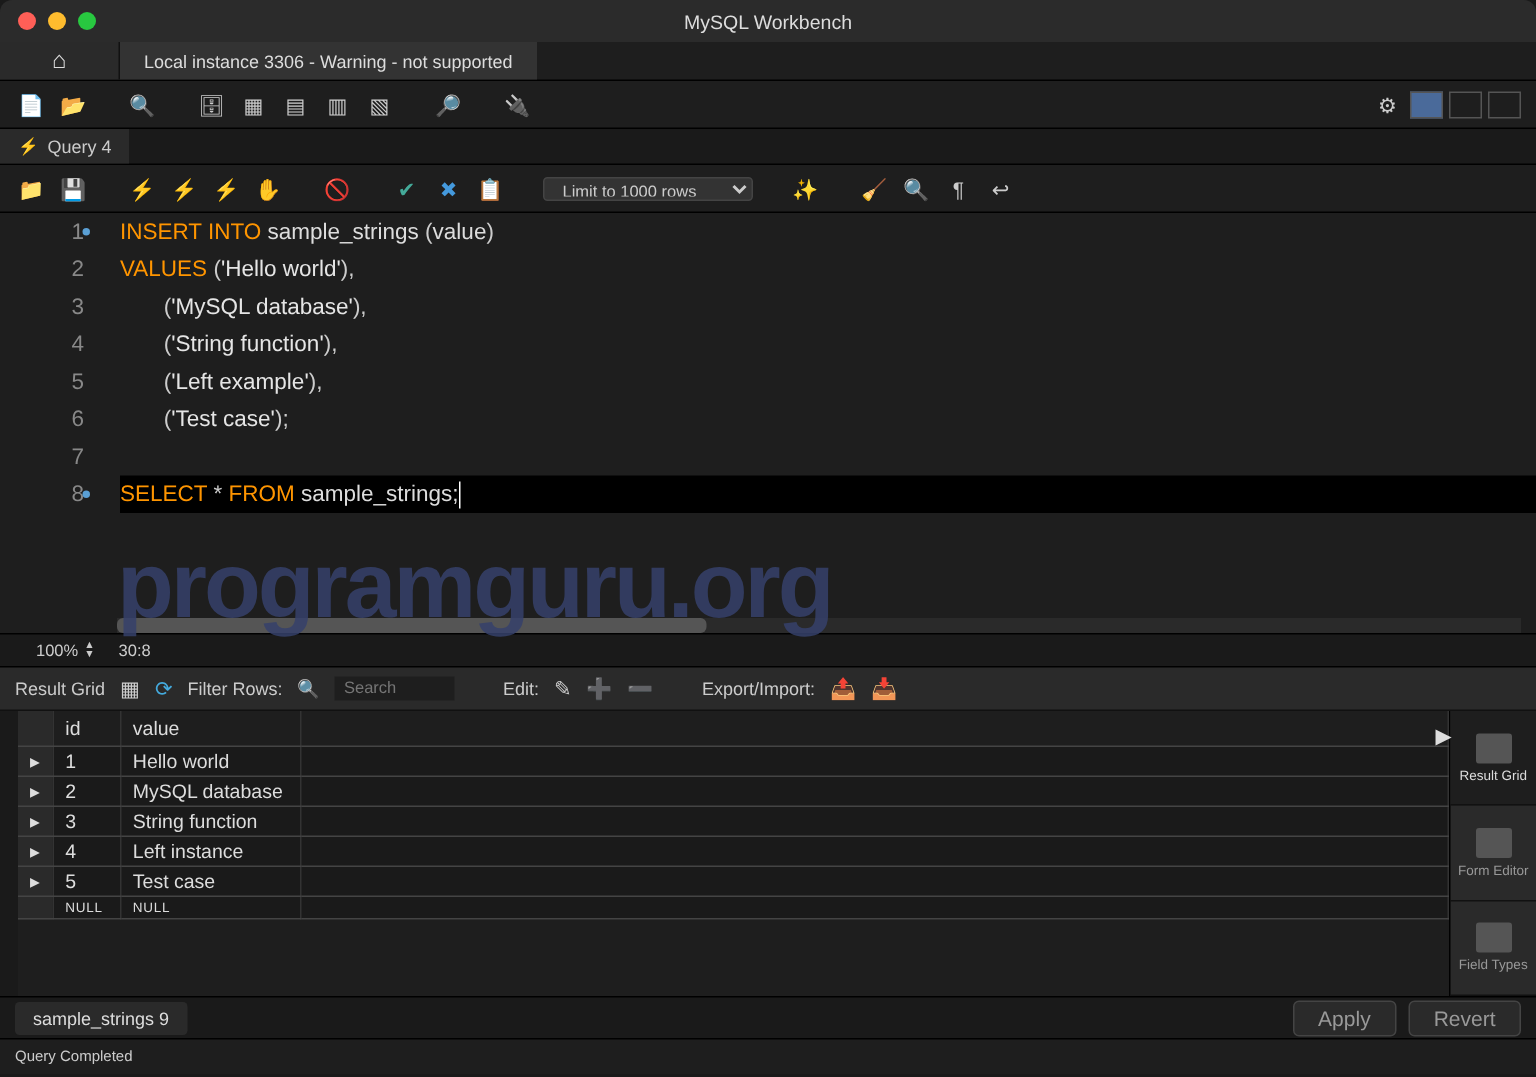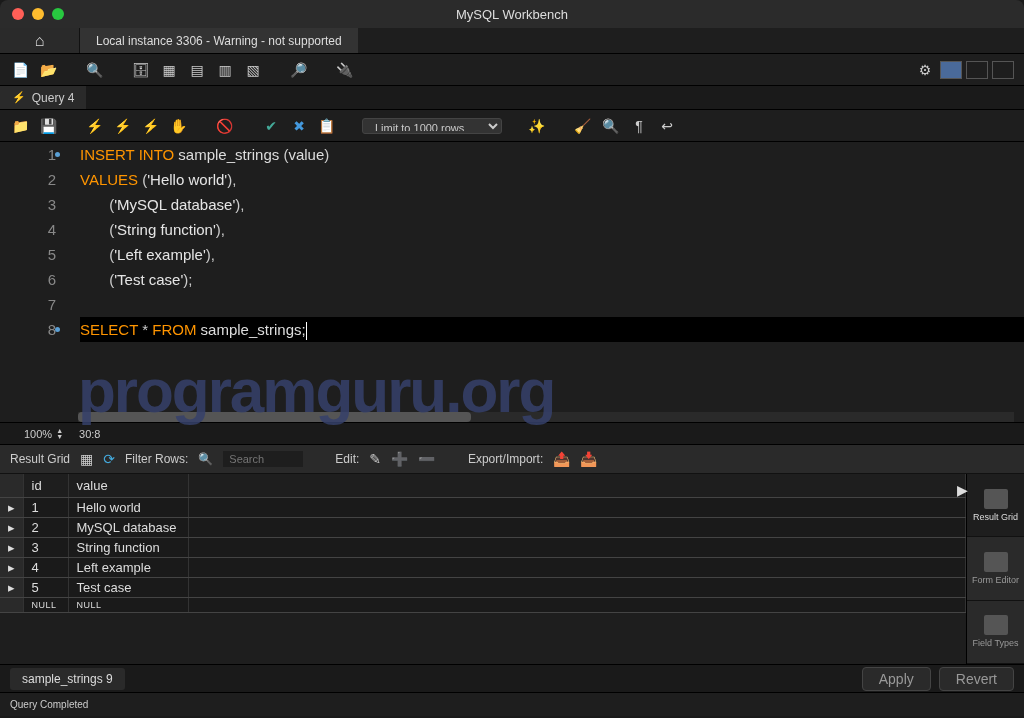--- a/index.html
+++ b/index.html
@@ -60,21 +60,21 @@
 .status-mini { height: 22px; background: #1a1a1a; display: flex; align-items: center; padding: 0 24px; font-size: 11px; color: #ccc; gap: 16px; border-top: 1px solid #000; }
 .zoom-ctrl { display: flex; align-items: center; gap: 4px; }
 .zoom-arrows { display: flex; flex-direction: column; font-size: 7px; line-height: 6px; cursor: pointer; }
 
 .result-toolbar { height: 30px; background: #2a2a2a; display: flex; align-items: center; padding: 0 10px; gap: 10px; font-size: 12px; border-top: 1px solid #000; border-bottom: 1px solid #111; }
 .rt-label { font-weight: 500; }
 .rt-icon { cursor: pointer; font-size: 14px; }
 .filter-input { background: #1e1e1e; border: none; color: #888; font-size: 11px; padding: 2px 6px; width: 80px; }
 .rt-sep { width: 12px; }
 
-.result-area { display: flex; height: 190px; }
+.result-area { display: flex; height: 190px; margin-left: 12px; }
 .result-grid { flex: 1; background: #1e1e1e; overflow: auto; }
 .grid-table { width: 100%; border-collapse: collapse; font-size: 13px; }
 .grid-table th { text-align: left; padding: 4px 8px; background: #1e1e1e; color: #ddd; font-weight: normal; border-bottom: 1px solid #444; border-right: 1px solid #333; }
 .grid-table td { padding: 2px 8px; border-bottom: 1px solid #444; border-right: 1px solid #333; color: #ddd; background: #1a1a1a; }
 .grid-table .row-selector { width: 18px; background: #2a2a2a; }
 .grid-table th.col-id { width: 45px; }
 .grid-table th.col-value { width: 120px; }
 .null-cell { font-size: 9px; color: #777; letter-spacing: 0.5px; }
 
 .result-sidebar { width: 58px; background: #2a2a2a; display: flex; flex-direction: column; border-left: 1px solid #000; position: relative; }
@@ -249,21 +249,21 @@
           </tr>
           <tr>
             <td class="row-selector">▸</td>
             <td>3</td>
             <td>String function</td>
             <td></td>
           </tr>
           <tr>
             <td class="row-selector">▸</td>
             <td>4</td>
-            <td>Left example</td>
+            <td>Left instance</td>
             <td></td>
           </tr>
           <tr>
             <td class="row-selector">▸</td>
             <td>5</td>
             <td>Test case</td>
             <td></td>
           </tr>
           <tr>
             <td class="row-selector"></td>

